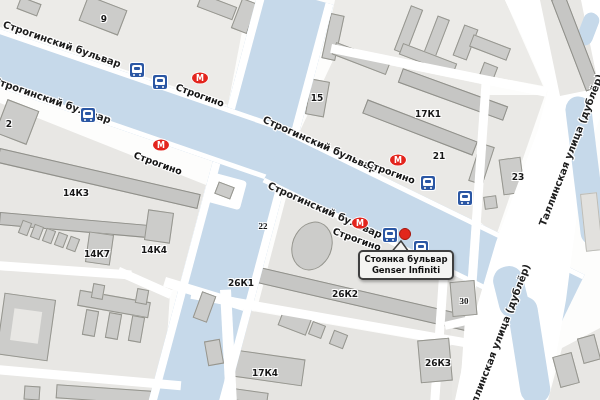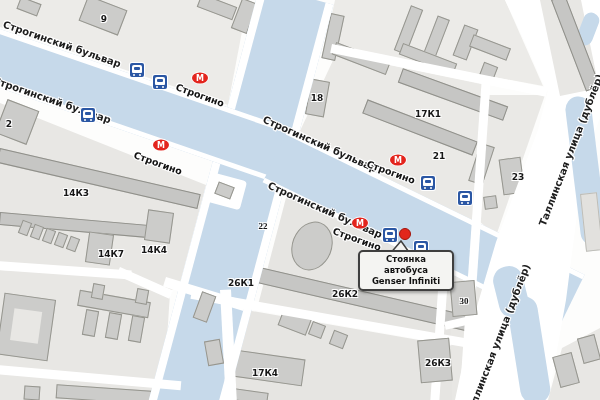--- a/index.html
+++ b/index.html
@@ -147,27 +147,27 @@
 
   <div id="labels" class="blk z11" style="pointer-events:none">
       <div class="st" style="left: 62px; top: 44px; transform: translate(-50%, -50%) rotate(19deg);">Строгинский бульвар</div>
       <div class="st" style="left: 52px; top: 100px; transform: translate(-50%, -50%) rotate(19deg);">Строгинский бульвар</div>
       <div class="st" style="left: 320px; top: 144px; transform: translate(-50%, -50%) rotate(24deg);">Строгинский бульвар</div>
       <div class="st" style="left: 325px; top: 210px; transform: translate(-50%, -50%) rotate(24deg);">Строгинский бульвар</div>
       <div class="st" style="left: 571px; top: 150px; transform: translate(-50%, -50%) rotate(-69deg);">Таллинская улица (дублёр)</div>
       <div class="st" style="left: 498px; top: 340px; transform: translate(-50%, -50%) rotate(-69deg);">Таллинская улица (дублёр)</div>
       <div class="bl" style="left: 104px; top: 19px; transform: translate(-50%, -50%) rotate(0deg);">9</div>
       <div class="bl" style="left: 9px; top: 124px; transform: translate(-50%, -50%) rotate(0deg);">2</div>
-      <div class="bl" style="left: 317px; top: 98px; transform: translate(-50%, -50%) rotate(0deg);">18</div>
+      <div class="bl" style="left: 317px; top: 98px; transform: translate(-50%, -50%) rotate(0deg);">15</div>
       <div class="bl" style="left: 428px; top: 114px; transform: translate(-50%, -50%) rotate(0deg);">17К1</div>
       <div class="bl" style="left: 439px; top: 156px; transform: translate(-50%, -50%) rotate(0deg);">21</div>
       <div class="bl" style="left: 512px; top: 177px; transform: translate(-50%, -50%) rotate(0deg); padding-left: 12px;">23</div>
       <div class="bl" style="left: 76px; top: 193px; transform: translate(-50%, -50%) rotate(0deg);">14К3</div>
       <div class="bl" style="left: 154px; top: 250px; transform: translate(-50%, -50%) rotate(0deg);">14К4</div>
-      <div class="bl" style="left: 111px; top: 254px; transform: translate(-50%, -50%) rotate(0deg);">14К7</div>
+      <div class="bl" style="left: 97px; top: 254px; transform: translate(-50%, -50%) rotate(0deg);">14К7</div>
       <div class="bl" style="left: 263px; top: 226px; transform: translate(-50%, -50%) rotate(0deg); font-family: Liberation Serif, serif;">22</div>
       <div class="bl" style="left: 241px; top: 283px; transform: translate(-50%, -50%) rotate(0deg);">26К1</div>
       <div class="bl" style="left: 345px; top: 294px; transform: translate(-50%, -50%) rotate(0deg);">26К2</div>
       <div class="bl" style="left: 265px; top: 373px; transform: translate(-50%, -50%) rotate(0deg);">17К4</div>
       <div class="bl" style="left: 464px; top: 301px; transform: translate(-50%, -50%) rotate(0deg); font-family: Liberation Serif, serif;">30</div>
       <div class="bl" style="left: 438px; top: 363px; transform: translate(-50%, -50%) rotate(0deg);">26К3</div>
       <div class="moval" style="left: 200px; top: 78px; transform: translate(-50%, -50%) rotate(0deg); pointer-events: auto;">М</div>
       <div class="mlbl" style="left: 200px; top: 95px; transform: translate(-50%, -50%) rotate(20deg);">Строгино</div>
       <div class="moval" style="left: 161px; top: 145px; transform: translate(-50%, -50%) rotate(0deg); pointer-events: auto;">М</div>
       <div class="mlbl" style="left: 158px; top: 163px; transform: translate(-50%, -50%) rotate(20deg);">Строгино</div>
@@ -224,16 +224,16 @@
         <div class="w1"></div>
         <div class="w2"></div>
       </div>
     </div>
 
   <div class="marker" style="left:405px;top:234px;"></div>
   <svg class="ptr" width="30" height="18">
     <path d="M3,17 L15,3 L25,17" fill="#f4f4f2" stroke="#3f3f3f" stroke-width="1.5"></path>
   </svg>
   <div class="callout">
-    <div>Стоянка автобуса</div>
+    <div>Стоянка бульвар</div>
     <div>Genser Infiniti</div>
   </div>
 </div>
 
 </body></html>

